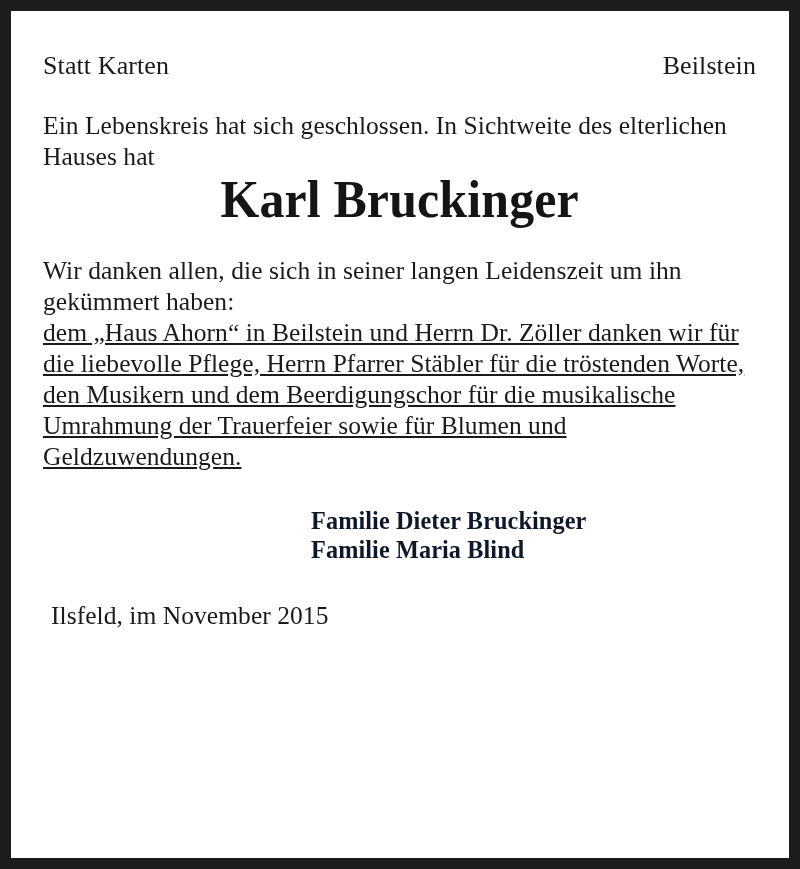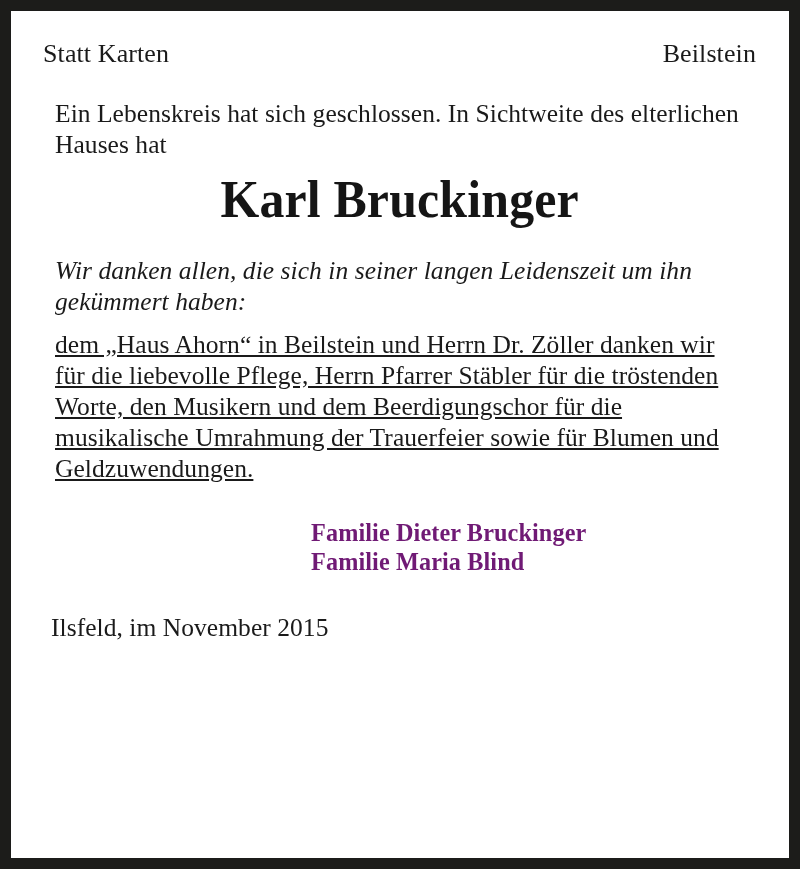--- a/index.html
+++ b/index.html
@@ -26,21 +26,21 @@
     border-bottom: 11px solid #1c1c1a;
     border-left: 11px solid #1c1c1a;
     border-right: 11px solid #1c1c1a;
   }
 
   .inner {
     box-sizing: border-box;
     width: 100%;
     height: 100%;
     background: #ffffff;
-    padding: 28px 33px 0 32px;
+    padding: 40px 33px 0 32px;
     color: #1a1a1a;
   }
 
   
   .header-row {
     display: flex;
     justify-content: space-between;
     align-items: baseline;
     font-size: 26px;
     line-height: 1.15;
@@ -52,28 +52,27 @@
     white-space: nowrap;
   }
 
   
   .body-text {
     font-size: 25.5px;
     line-height: 31px;
     letter-spacing: 0.05px;
   }
   .para {
-    margin: 12px;
+    margin: 0;
   }
   .para + .para {
     margin-top: 0;
   }
   .para-gap-large {
     margin-top: 27px;
-    font-style: italic;
   }
   .para-gap-small {
     margin-top: 6px;
     text-decoration: underline;
   }
 
   
   .name-block {
     text-align: center;
     margin-bottom: 26px;
@@ -92,21 +91,21 @@
   }
 
   
   .signature-block {
     margin-top: 34px;
     padding-left: 268px;
     font-weight: 700;
     font-size: 25px;
     line-height: 29px;
     letter-spacing: 0.1px;
-    color: #701a75;
+    color: #0f172a;
   }
   .signature-line {
     white-space: nowrap;
     transform: scaleX(0.97);
     transform-origin: left center;
   }
 
   
   .place-date {
     margin-top: 37px;

